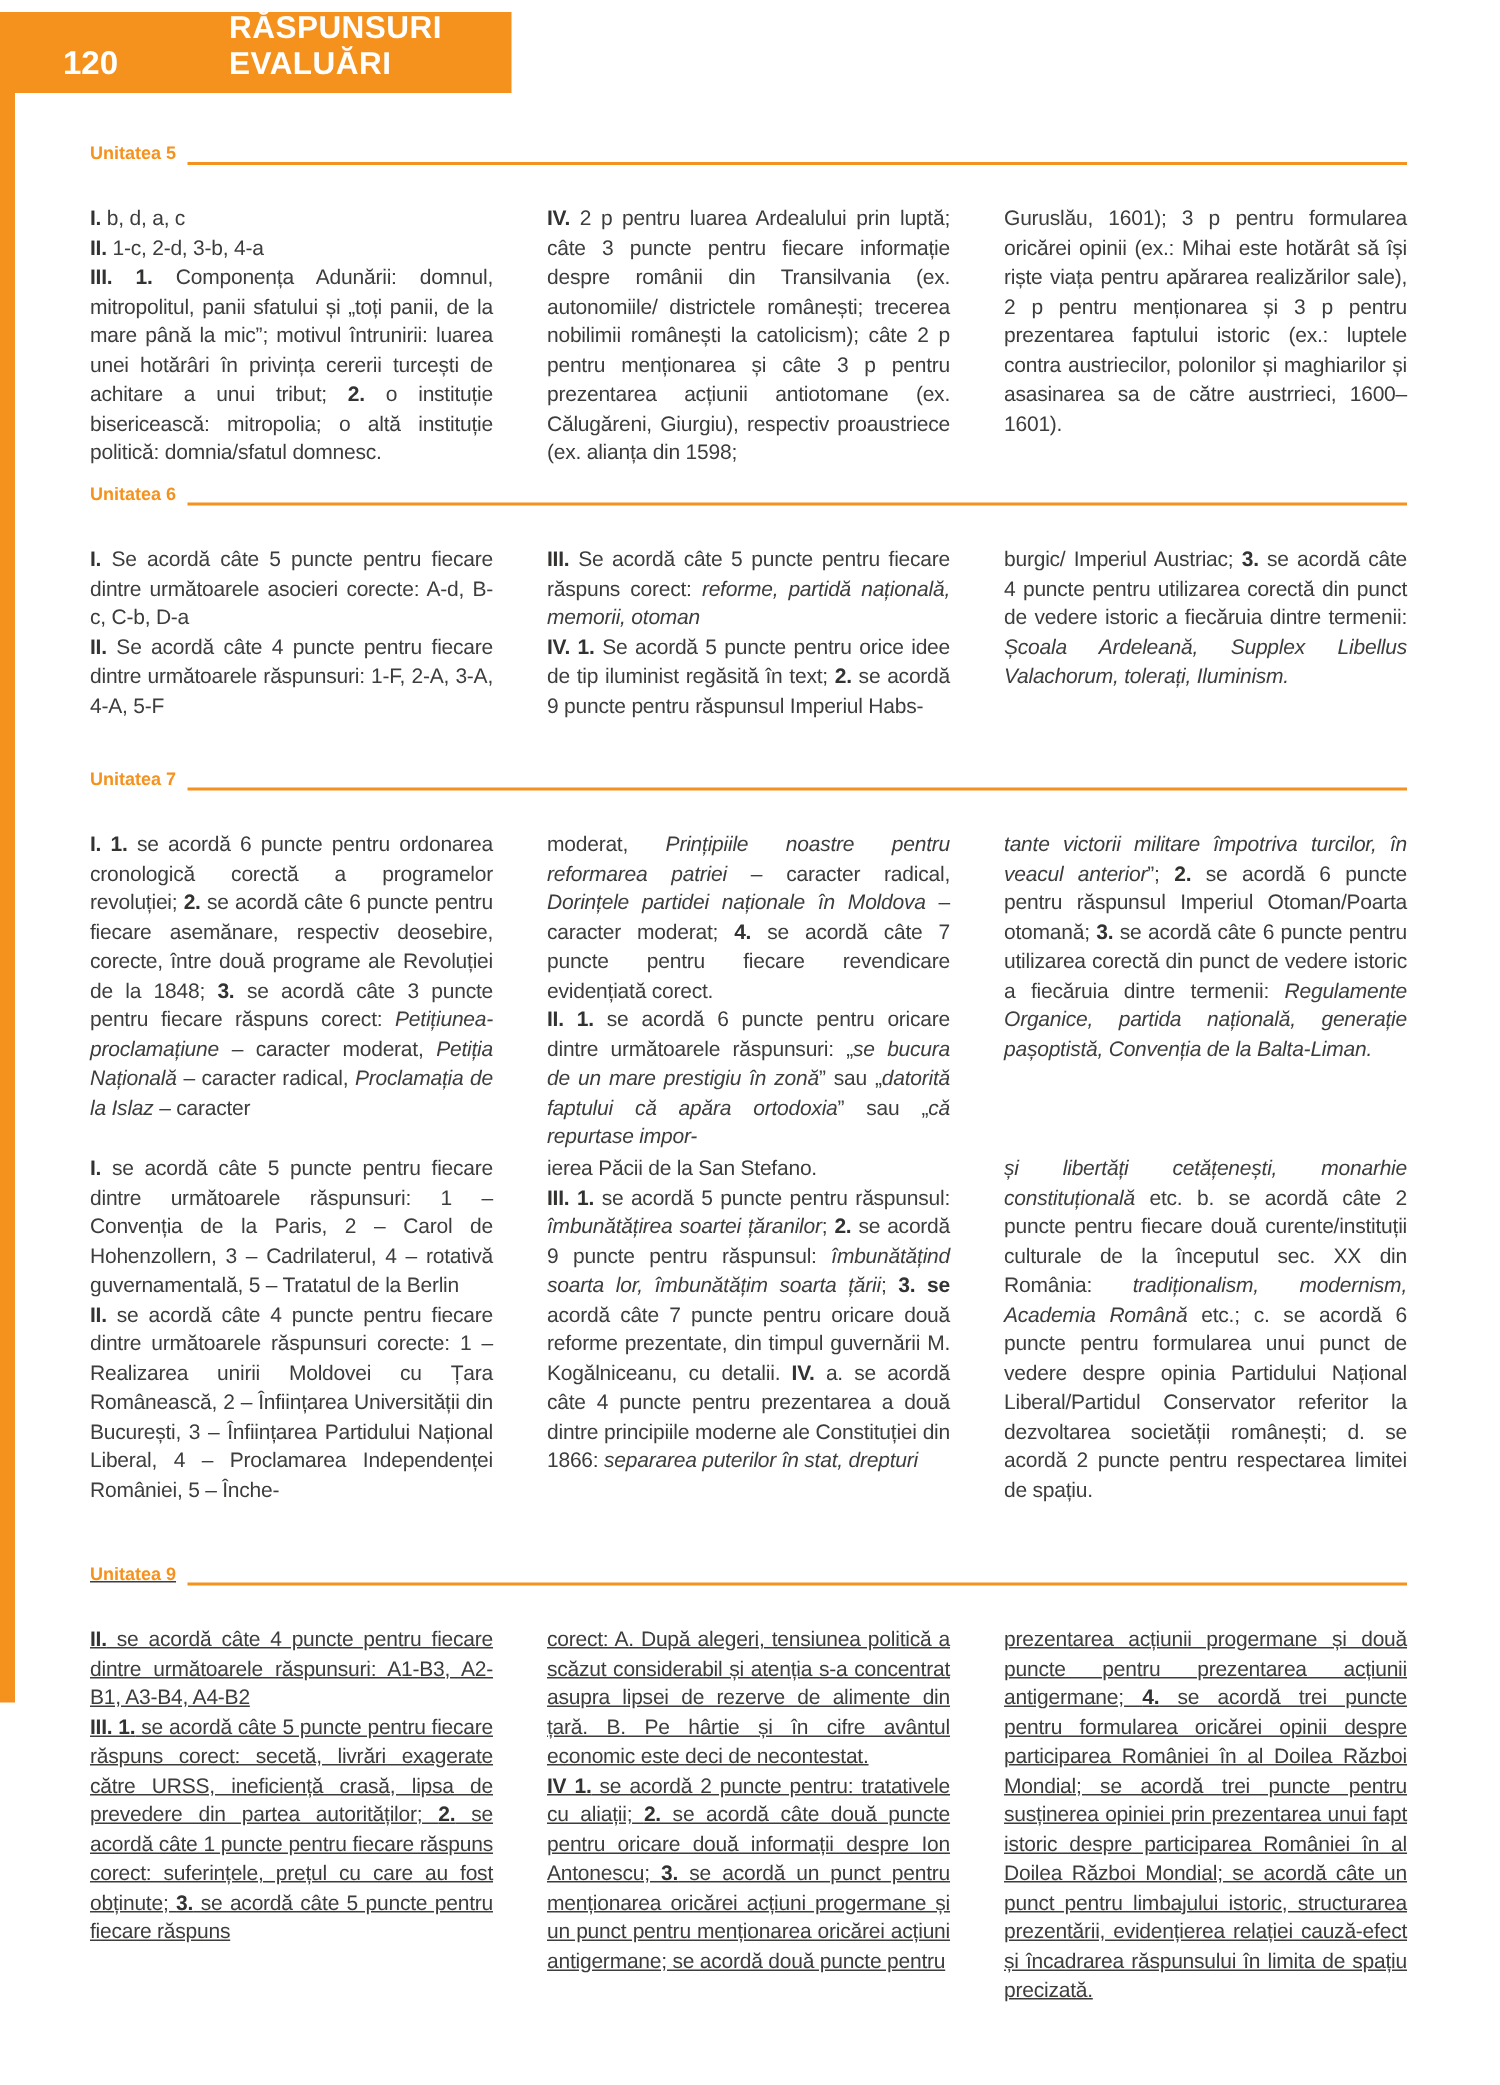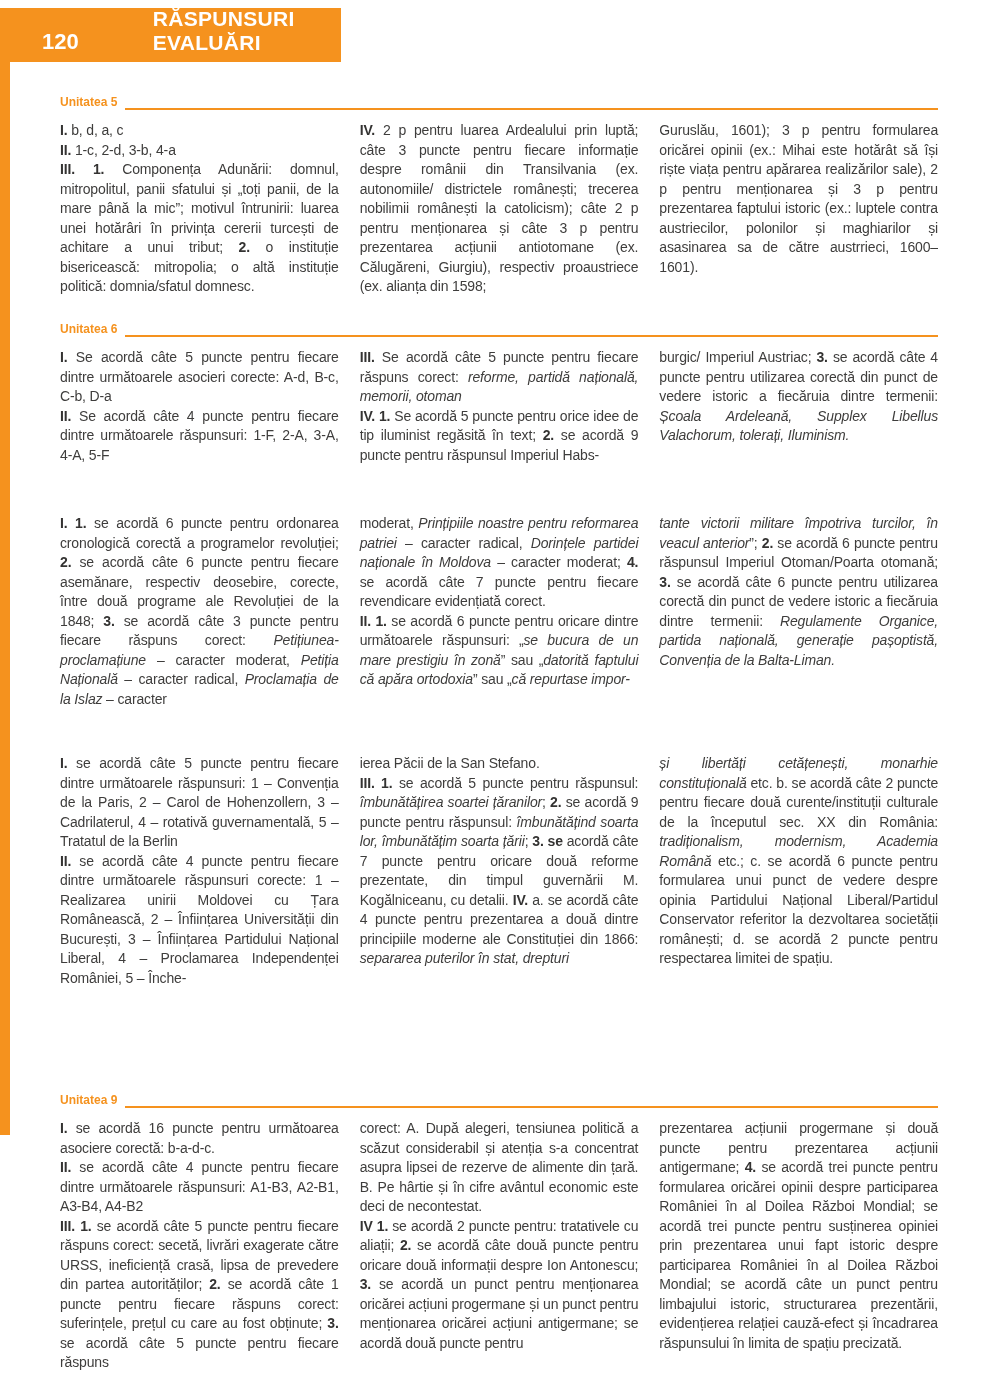--- a/index.html
+++ b/index.html
@@ -29,21 +29,21 @@
   .unit { position:absolute; left:60px; width:878px; }
   .unit-heading { display:flex; }
   .unit-title {
     font-size:12px; font-weight:bold; color:var(--accent);
     line-height:24px; white-space:nowrap;
   }
   .heading-rule {
     flex:1; border-bottom:2px solid var(--accent);
     align-self:flex-end; margin:0 0 4px 8px;
   }
-  .cols { display:flex; gap:21px; margin-top:7px; }
+  .cols { display:flex; gap:36px; margin-top:22px; }
   .col { width:280px; }
   .col p {
     font-size:14px; line-height:19.5px;
     text-align:justify; letter-spacing:-0.15px;
     color:var(--text);
   }
   .col p b { font-weight:bold; color:#343332; }
   .col p i { font-style:italic; }
 </style>
 </head>
@@ -89,20 +89,24 @@
         <div class="col">
           <p><b>III.</b><span> Se acordă câte 5 puncte pentru fiecare răspuns corect: </span><i>reforme, partidă națională, memorii, otoman</i></p>
           <p><b>IV. 1.</b><span> Se acordă 5 puncte pentru orice idee de tip iluminist regăsită în text; </span><b>2.</b><span> se acordă 9 puncte pentru răspunsul Imperiul Habs-</span></p>
         </div>
         <div class="col">
           <p><span>burgic/ Imperiul Austriac; </span><b>3.</b><span> se acordă câte 4 puncte pentru utilizarea corectă din punct de vedere istoric a fiecăruia dintre termenii: </span><i>Școala Ardeleană, Supplex Libellus Valachorum, tolerați, Iluminism.</i></p>
         </div>
       </div>
     </section>
     <section class="unit" style="top: 507px;">
+      <div class="unit-heading">
+        <span class="unit-title">Unitatea 7</span>
+        <span class="heading-rule"></span>
+      </div>
       <div class="cols">
         <div class="col">
           <p><b>I. 1.</b><span> se acordă 6 puncte pentru ordonarea cronologică corectă a programelor revoluției; </span><b>2.</b><span> se acordă câte 6 puncte pentru fiecare asemănare, respectiv deosebire, corecte, între două programe ale Revoluției de la 1848; </span><b>3.</b><span> se acordă câte 3 puncte pentru fiecare răspuns corect: </span><i>Petițiunea-proclamațiune</i><span> – caracter moderat, </span><i>Petiția Națională</i><span> – caracter radical, </span><i>Proclamația de la Islaz</i><span> – caracter</span></p>
         </div>
         <div class="col">
           <p><span>moderat, </span><i>Prințipiile noastre pentru reformarea patriei</i><span> – caracter radical, </span><i>Dorințele partidei naționale în Moldova</i><span> – caracter moderat; </span><b>4.</b><span> se acordă câte 7 puncte pentru fiecare revendicare evidențiată corect.</span></p>
           <p><b>II. 1.</b><span> se acordă 6 puncte pentru oricare dintre următoarele răspunsuri: „</span><i>se bucura de un mare prestigiu în zonă</i><span>” sau „</span><i>datorită faptului că apăra ortodoxia</i><span>” sau „</span><i>că repurtase impor-</i></p>
         </div>
         <div class="col">
           <p><i>tante victorii militare împotriva turcilor, în veacul anterior</i><span>”; </span><b>2.</b><span> se acordă 6 puncte pentru răspunsul Imperiul Otoman/Poarta otomană; </span><b>3.</b><span> se acordă câte 6 puncte pentru utilizarea corectă din punct de vedere istoric a fiecăruia dintre termenii: </span><i>Regulamente Organice, partida națională, generație pașoptistă, Convenția de la Balta-Liman.</i></p>
@@ -117,28 +121,27 @@
         </div>
         <div class="col">
           <p><span>ierea Păcii de la San Stefano.</span></p>
           <p><b>III. 1.</b><span> se acordă 5 puncte pentru răspunsul: </span><i>îmbunătățirea soartei țăranilor</i><span>; </span><b>2.</b><span> se acordă 9 puncte pentru răspunsul: </span><i>îmbunătățind soarta lor, îmbunătățim soarta țării</i><span>; </span><b>3. se</b><span> acordă câte 7 puncte pentru oricare două reforme prezentate, din timpul guvernării M. Kogălniceanu, cu detalii. </span><b>IV.</b><span> a. se acordă câte 4 puncte pentru prezentarea a două dintre principiile moderne ale Constituției din 1866: </span><i>separarea puterilor în stat, drepturi</i></p>
         </div>
         <div class="col">
           <p><i>și libertăți cetățenești, monarhie constituțională</i><span> etc. b. se acordă câte 2 puncte pentru fiecare două curente/instituții culturale de la începutul sec. XX din România: </span><i>tradiționalism, modernism, Academia Română</i><span> etc.; c. se acordă 6 puncte pentru formularea unui punct de vedere despre opinia Partidului Național Liberal/Partidul Conservator referitor la dezvoltarea societății românești; d. se acordă 2 puncte pentru respectarea limitei de spațiu.</span></p>
         </div>
       </div>
     </section>
-    <section class="unit" style="top: 1088px;">
+    <section class="unit" style="top: 1037px; text-decoration: underline;">
       <div class="unit-heading">
         <span class="unit-title">Unitatea 9</span>
         <span class="heading-rule"></span>
       </div>
       <div class="cols">
         <div class="col">
-          <p><b>I.</b><span> se acordă 16 puncte pentru următoarea asociere corectă: b-a-d-c.</span></p>
           <p><b>II.</b><span> se acordă câte 4 puncte pentru fiecare dintre următoarele răspunsuri: A1-B3, A2-B1, A3-B4, A4-B2</span></p>
           <p><b>III. 1.</b><span> se acordă câte 5 puncte pentru fiecare răspuns corect: secetă, livrări exagerate către URSS, ineficiență crasă, lipsa de prevedere din partea autorităților; </span><b>2.</b><span> se acordă câte 1 puncte pentru fiecare răspuns corect: suferințele, prețul cu care au fost obținute; </span><b>3.</b><span> se acordă câte 5 puncte pentru fiecare răspuns</span></p>
         </div>
         <div class="col">
           <p><span>corect: A. După alegeri, tensiunea politică a scăzut considerabil și atenția s-a concentrat asupra lipsei de rezerve de alimente din țară. B. Pe hârtie și în cifre avântul economic este deci de necontestat.</span></p>
           <p><b>IV 1.</b><span> se acordă 2 puncte pentru: tratativele cu aliații; </span><b>2.</b><span> se acordă câte două puncte pentru oricare două informații despre Ion Antonescu; </span><b>3.</b><span> se acordă un punct pentru menționarea oricărei acțiuni progermane și un punct pentru menționarea oricărei acțiuni antigermane; se acordă două puncte pentru</span></p>
         </div>
         <div class="col">
           <p><span>prezentarea acțiunii progermane și două puncte pentru prezentarea acțiunii antigermane; </span><b>4.</b><span> se acordă trei puncte pentru formularea oricărei opinii despre participarea României în al Doilea Război Mondial; se acordă trei puncte pentru susținerea opiniei prin prezentarea unui fapt istoric despre participarea României în al Doilea Război Mondial; se acordă câte un punct pentru limbajului istoric, structurarea prezentării, evidențierea relației cauză-efect și încadrarea răspunsului în limita de spațiu precizată.</span></p>
         </div>

